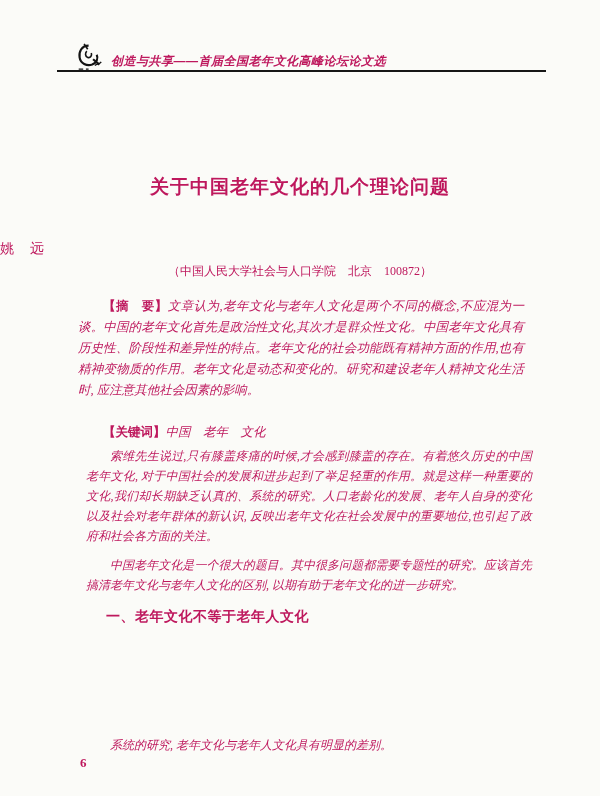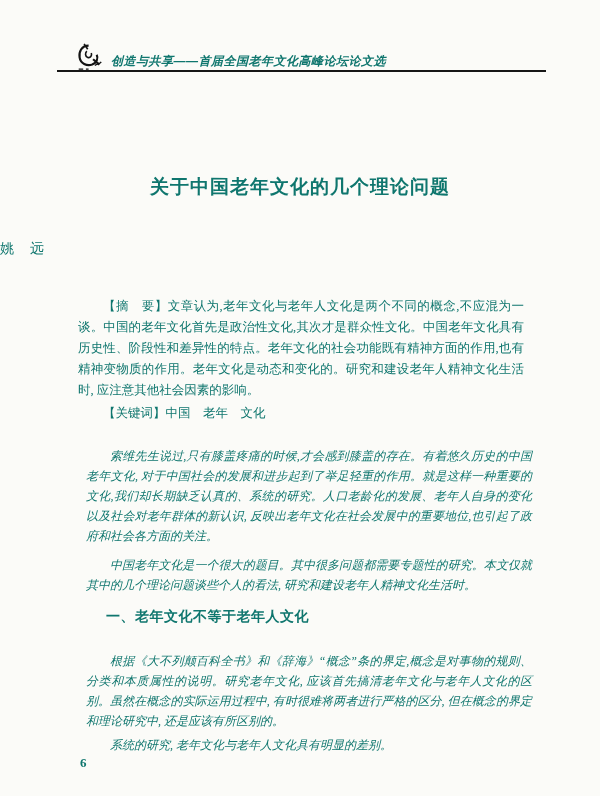--- a/index.html
+++ b/index.html
@@ -7,21 +7,21 @@
     padding: 0;
     background: #e8e8e6;
     font-family: "Liberation Serif", "DejaVu Serif", serif;
   }
   .page {
     position: relative;
     width: 600px;
     height: 796px;
     margin: 0 auto;
     background: #fbfbf8;
-    color: #0f766e;
+    color: #be185d;
     overflow: hidden;
   }
   
   .header-row {
     position: absolute;
     top: 42px;
     left: 76px;
     display: flex;
     align-items: flex-end;
     gap: 8px;
@@ -84,27 +84,28 @@
     position: absolute;
     left: 78px;
     width: 446px;
     margin: 0;
     font-size: 12.5px;
     line-height: 21px;
     text-indent: 2em;
     text-align: justify;
   }
   .abstract-block { top: 296px; }
-  .keywords-block { top: 403px; }
+  .keywords-block { top: 422px; }
   .field-label {
     font-family: "Liberation Sans", "DejaVu Sans", sans-serif;
-    font-weight: normal;
+    font-weight: bold;
     font-style: normal;
   }
   .kai-text {
+    font-style: italic;
   }
   
   .body-p {
     position: absolute;
     left: 78px;
     width: 446px;
     margin: 8px;
     font-size: 12px;
     line-height: 20px;
     text-indent: 2em;
@@ -154,34 +155,34 @@
     </span>
     <span class="series-title">创造与共享——首届全国老年文化高峰论坛论文选</span>
   </div>
 
   <div class="header-rule"></div>
 
   <h1 class="article-title">关于中国老年文化的几个理论问题</h1>
 
   <div class="author">姚　远</div>
 
+  <div class="affiliation">（中国人民大学社会与人口学院　北京　100872）</div>
 
   <p class="abstract-block">
     <span class="field-label">【摘　要】</span><span class="kai-text">文章认为,老年文化与老年人文化是两个不同的概念,不应混为一谈。中国的老年文化首先是政治性文化,其次才是群众性文化。中国老年文化具有历史性、阶段性和差异性的特点。老年文化的社会功能既有精神方面的作用,也有精神变物质的作用。老年文化是动态和变化的。研究和建设老年人精神文化生活时, 应注意其他社会因素的影响。</span>
   </p>
 
   <p class="keywords-block">
     <span class="field-label">【关键词】</span><span class="kai-text">中国　老年　文化</span>
   </p>
 
   <p class="body-p p-intro-1">索维先生说过,只有膝盖疼痛的时候,才会感到膝盖的存在。有着悠久历史的中国老年文化, 对于中国社会的发展和进步起到了举足轻重的作用。就是这样一种重要的文化,我们却长期缺乏认真的、系统的研究。人口老龄化的发展、老年人自身的变化以及社会对老年群体的新认识, 反映出老年文化在社会发展中的重要地位,也引起了政府和社会各方面的关注。</p>
 
-  <p class="body-p p-intro-2">中国老年文化是一个很大的题目。其中很多问题都需要专题性的研究。本文仅就其中的几个理论问题谈些个人的看法, 研究和建设老年人精神文化生活时。</p>
+  <p class="body-p p-intro-2">中国老年文化是一个很大的题目。其中很多问题都需要专题性的研究。应该首先搞清老年文化与老年人文化的区别, 以期有助于老年文化的进一步研究。</p>
 
   <h2 class="section-heading">一、老年文化不等于老年人文化</h2>
 
-  <p class="body-p p-sec-1">根据《大不列颠百科全书》和《辞海》“概念”条的界定,概念是对事物的规则、分类和本质属性的说明。研究老年文化, 应该首先搞清老年文化与老年人文化的区别。虽然在概念的实际运用过程中, 有时很难将两者进行严格的区分, 但在概念的界定和理论研究中, 还是应该有所区别的。</p>
 
   <p class="body-p p-sec-2">系统的研究, 老年文化与老年人文化具有明显的差别。</p>
 
   <div class="page-number">6</div>
 
 </div>
 
 </body></html>

